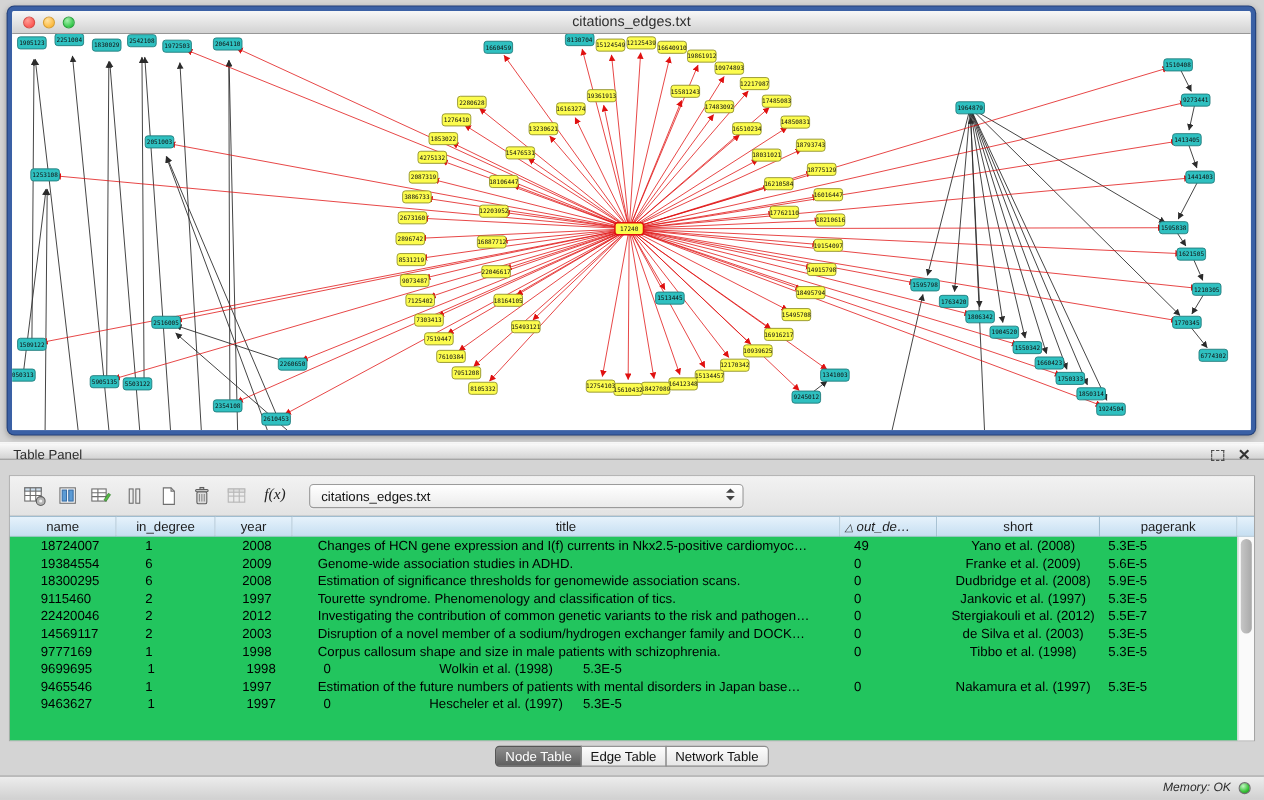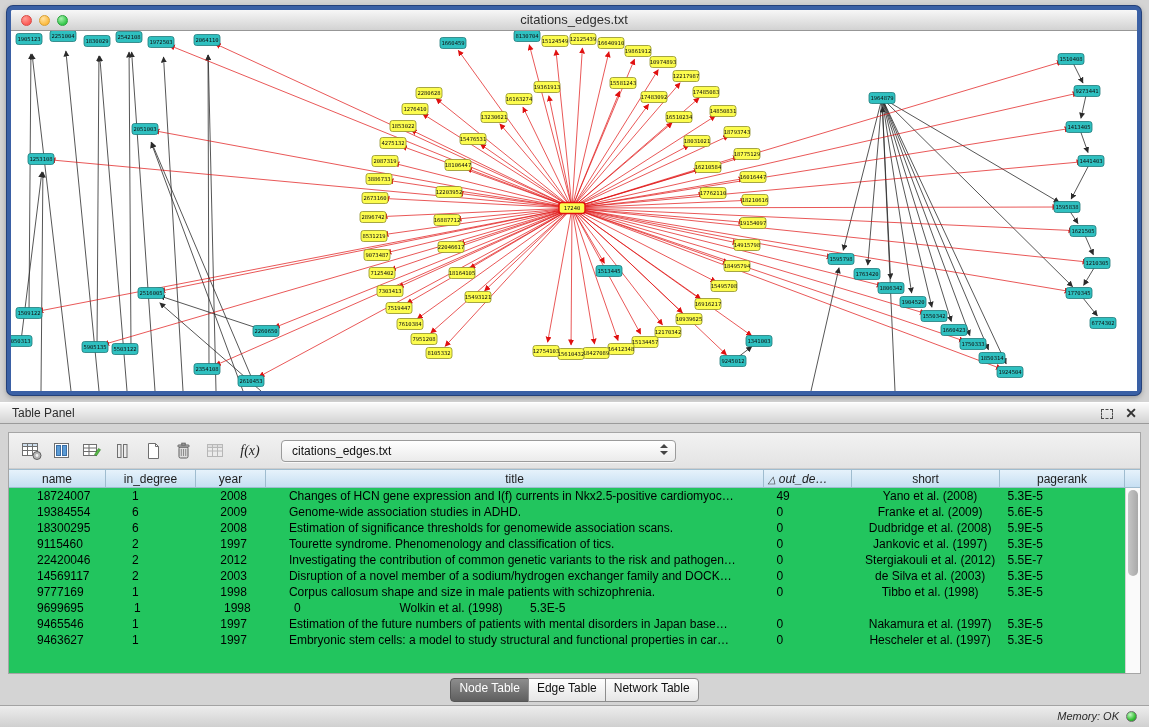--- a/index.html
+++ b/index.html
@@ -27,21 +27,21 @@
   #net .nh rect { fill:#fcfc4e; stroke:#e01010; stroke-width:1.4; }
   #net text { font-family:"DejaVu Sans Mono", monospace; font-size:5.5px; text-anchor:middle; fill:#111; }
 
   
   .splitter { position:absolute; left:568px; top:398px; width:14px; height:5px; }
   .splitter i { display:inline-block; width:3px; height:3px; margin-right:2px; border-radius:50%;
     background:#9a9a9a; box-shadow:0 1px 0 #fff; }
 
   
   .table-panel { position:absolute; left:0; top:402px; width:1149px; height:325px; background:#d4d4d4; }
-  .tp-header { position:relative; height:22px; background:linear-gradient(#fbfbfb,#d3d3d3);
+  .tp-header { position:relative; height:16px; background:linear-gradient(#fbfbfb,#d3d3d3);
     border-top:1px solid #ffffff; border-bottom:1px solid #9a9a9a; }
   .tp-title { position:absolute; left:12px; line-height:21px; font-size:12px; color:#2c2c2c; }
   .tp-float { position:absolute; right:36px; top:6px; width:12px; height:10px; border:1px dashed #4c4c4c; cursor:pointer; }
   .tp-close { position:absolute; right:12px; top:2px; font-size:14px; font-weight:bold; color:#333; cursor:pointer; }
 
   .tp-inner { position:absolute; left:8px; top:30px; width:1133px; height:242px;
     background:#fff; border:1px solid #a5a5a5; }
 
   .toolbar { position:absolute; left:0; top:0; right:0; height:36px;
     background:linear-gradient(#f2f2f2,#e3e3e3); border-bottom:1px solid #cdcdcd; }
@@ -73,21 +73,21 @@
   .rows { position:absolute; left:0; top:55px; right:15px; bottom:0; background:#22c55e; overflow:hidden;padding-left:23px; }
   .trow { display:flex; height:16px; }
   .tcell { font-size:12px; line-height:16px; color:#000; white-space:nowrap; overflow:hidden;
     text-overflow:ellipsis; padding-left:5px; }
   .tcell.c-short { text-align:center; padding-left:0; }
 
   .vscroll { position:absolute; right:0; top:55px; bottom:0; width:15px; background:#fafafa; border-left:1px solid #d4d4d4; }
   .vthumb { margin:2px; height:86px; border-radius:6px; background:linear-gradient(90deg,#c6c6c6,#a9a9a9); }
 
   .tabs-row { position:absolute; left:0; top:276px; width:100%; height:20px; display:flex; justify-content:center; }
-  .tab { height:24px; line-height:18px; font-size:12px; padding:0 8px; border:1px solid #8d8d8d;
+  .tab { height:19px; line-height:18px; font-size:12px; padding:0 8px; border:1px solid #8d8d8d;
     background:linear-gradient(#fdfdfd,#e6e6e6); color:#111; cursor:pointer; margin-left:-1px; }
   .tab.first { border-radius:4px 0 0 4px; margin-left:0; }
   .tab.last { border-radius:0 4px 4px 0; }
   .tab.sel { background:linear-gradient(#8d8d8d,#5f5f5f); color:#fff; border-color:#565656; }
 
   .status-bar { position:absolute; left:0; top:303px; width:100%; height:22px;
     background:linear-gradient(#ededed,#d0d0d0); border-top:1px solid #a3a3a3; }
   .mem-label { position:absolute; right:30px; line-height:21px; font-size:11px; color:#2b2b2b;font-style:italic; }
   .mem-led { position:absolute; right:12px; top:5px; width:11px; height:11px; border-radius:50%;
     background:radial-gradient(circle at 35% 30%, #c2f7c2, #35c035 60%, #1d8a1d); border:1px solid #6f6f6f; }
@@ -798,21 +798,20 @@
           <div class="tcell c-year">1997</div>
           <div class="tcell c-title">Estimation of the future numbers of patients with mental disorders in Japan base…</div>
           <div class="tcell c-out">0</div>
           <div class="tcell c-short">Nakamura et al. (1997)</div>
           <div class="tcell c-page">5.3E-5</div>
         </div>
         <div class="trow">
           <div class="tcell c-name">9463627</div>
           <div class="tcell c-in">1</div>
           <div class="tcell c-year">1997</div>
-          <div class="tcell c-title">Embryonic stem cells: a model to study structural and functional properties in car…</div>
           <div class="tcell c-out">0</div>
           <div class="tcell c-short">Hescheler et al. (1997)</div>
           <div class="tcell c-page">5.3E-5</div>
         </div>
       </div>
 
     <div class="vscroll">
       <div class="vthumb"></div>
     </div>
   </div>

